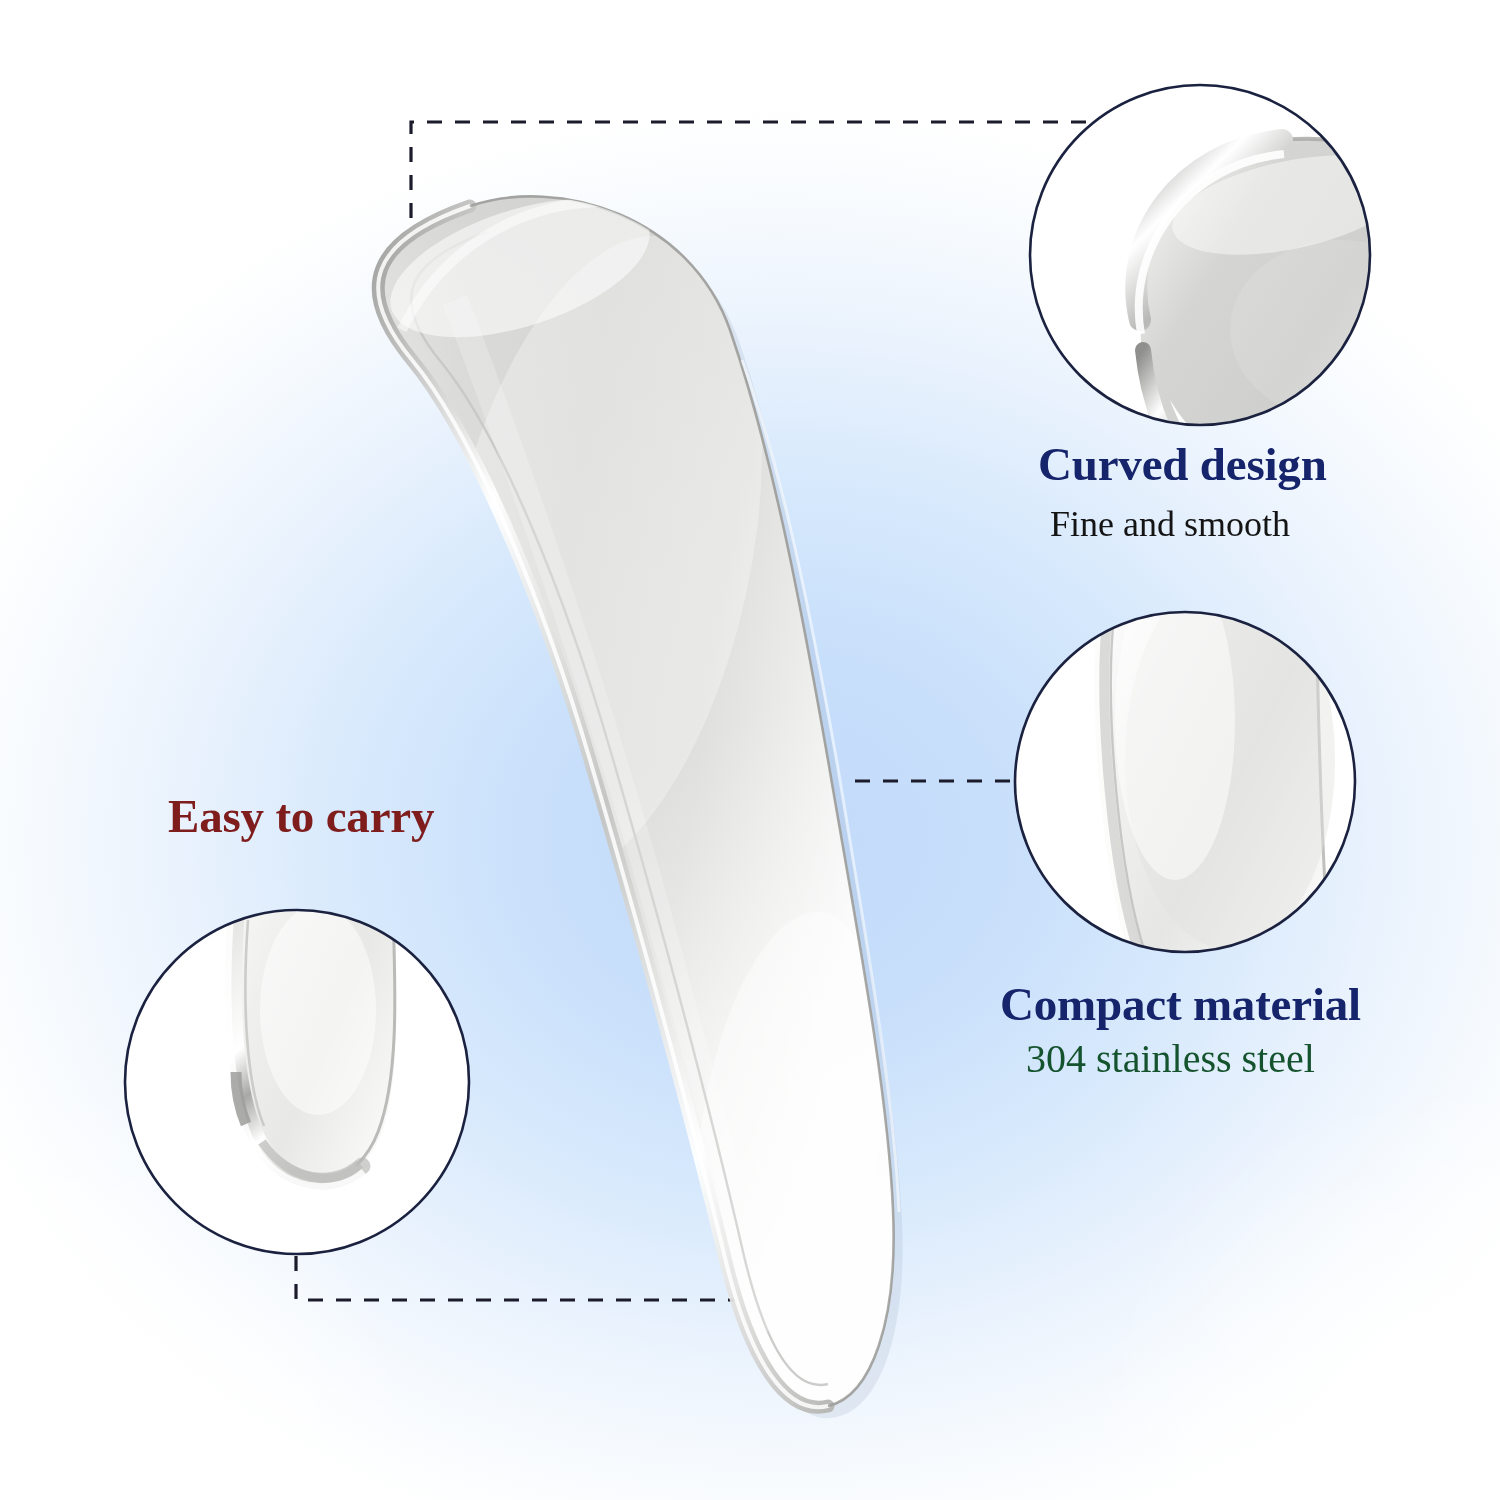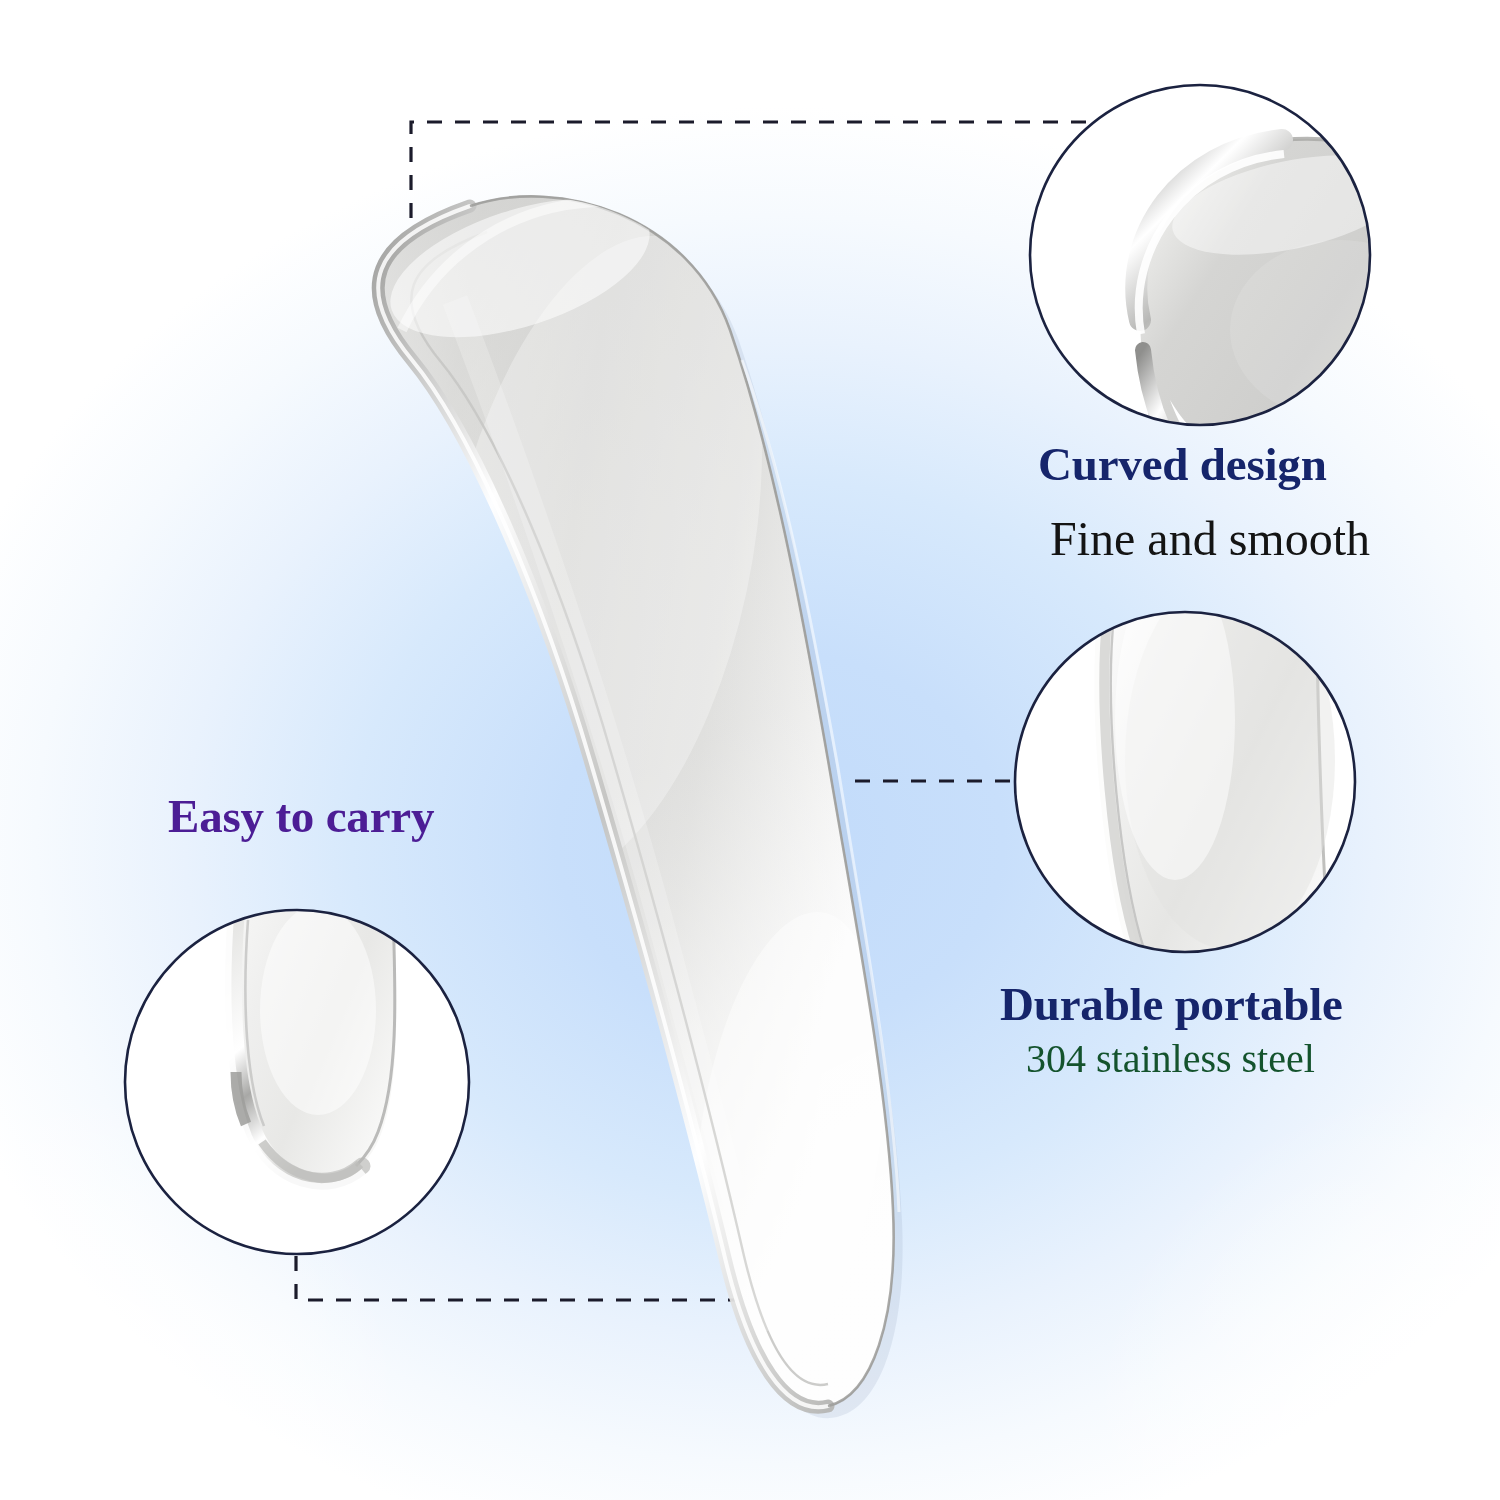--- a/index.html
+++ b/index.html
@@ -46,28 +46,28 @@
     margin:0;
   }
   .callout-sub{
     line-height:1.1;
     white-space:nowrap;
     margin:0;
   }
 
   #txt-curved{left:1038px;top:440px;text-align:left;}
   #txt-curved .callout-title{font-size:47px;color:#16256b;}
-  #txt-curved .callout-sub{font-size:48px;color:#141414;margin-top:24px;padding-left:12px;}
+  #txt-curved .callout-sub{font-size:36px;color:#141414;margin-top:16px;padding-left:12px;}
 
   #txt-durable{left:1000px;top:980px;text-align:left;}
   #txt-durable .callout-title{font-size:47px;color:#16256b;}
   #txt-durable .callout-sub{font-size:40px;color:#14532d;margin-top:8px;padding-left:26px;}
 
   #txt-easy{left:160px;top:792px;text-align:left;}
-  #txt-easy .callout-title{font-size:47px;color:#4c1d95;padding-left:8px;}
+  #txt-easy .callout-title{font-size:47px;color:#7f1d1d;padding-left:8px;}
   #txt-easy .callout-sub{font-size:40px;color:#141414;margin-top:8px;padding-left:0px;}
 </style>
 </head>
 <body>
 
 <div id="stage">
 
   <div class="bg"></div>
   <div class="bg-corner-wash"></div>
 
@@ -319,21 +319,21 @@
     </g>
     <circle cx="297" cy="1082" r="172" fill="none" stroke="#1b2240" stroke-width="2.6"></circle>
   </svg>
 
   <div class="callout-text" id="txt-curved">
     <p class="callout-title">Curved design</p>
     <p class="callout-sub">Fine and smooth</p>
   </div>
 
   <div class="callout-text" id="txt-durable">
-    <p class="callout-title">Durable portable</p>
+    <p class="callout-title">Compact material</p>
     <p class="callout-sub">304 stainless steel</p>
   </div>
 
   <div class="callout-text" id="txt-easy">
     <p class="callout-title">Easy to carry</p>
   </div>
 
 </div>
 
 </body></html>

